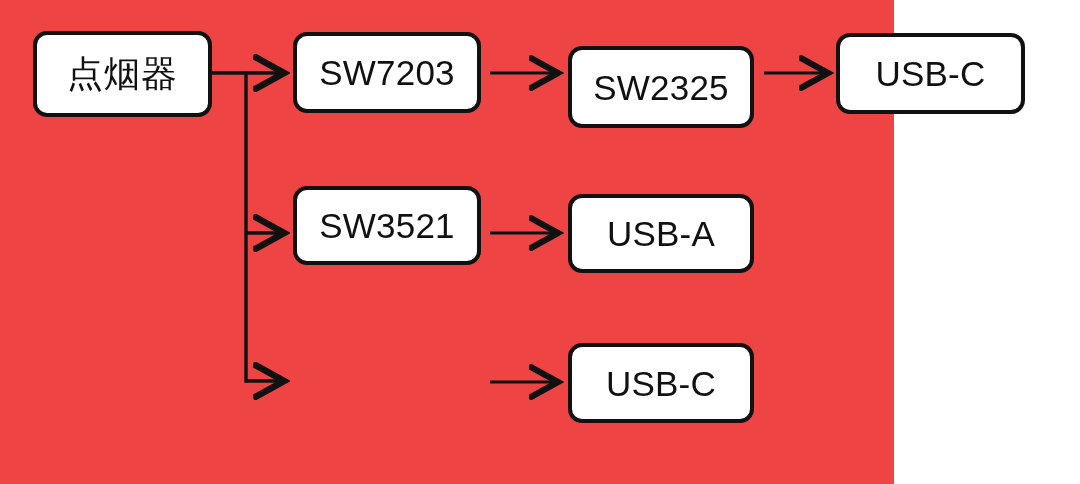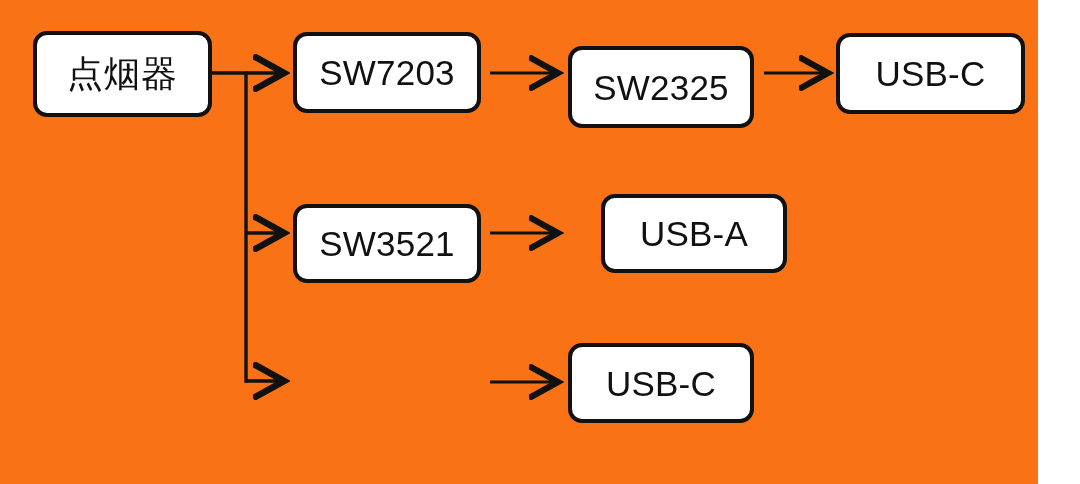--- a/index.html
+++ b/index.html
@@ -8,23 +8,23 @@
   }
   body {
     width: 1080px;
     height: 484px;
     background: #ffffff;
     font-family: "Liberation Sans", "DejaVu Sans", sans-serif;
     overflow: hidden;
   }
   #diagram-root {
     position: relative;
-    width: 1038px;
+    width: 894px;
     height: 484px;
-    background: #f97316;
+    background: #ef4444;
   }
   #connector-layer {
     position: absolute;
     left: 0;
     top: 0;
     width: 1080px;
     height: 484px;
     pointer-events: none;
   }
   .node {
@@ -50,22 +50,22 @@
     font-family: "DejaVu Sans", "Liberation Sans", sans-serif;
     font-size: 36px;
     letter-spacing: 1px;
   }
   
   #node-source   { left: 33px;  top: 31px;  width: 179px; height: 86px; }
   #node-sw7203   { left: 293px; top: 32px;  width: 188px; height: 81px; }
   #node-sw2325   { left: 568px; top: 46px;  width: 186px; height: 82px; }
   #node-usbc-1   { left: 836px; top: 33px;  width: 189px; height: 81px; }
   
-  #node-sw3521   { left: 293px; top: 204px; width: 188px; height: 79px; }
-  #node-usba     { left: 568px; top: 194px; width: 186px; height: 79px; margin-left: 33px; }
+  #node-sw3521   { left: 293px; top: 186px; width: 188px; height: 79px; }
+  #node-usba     { left: 568px; top: 194px; width: 186px; height: 79px; }
   
   #node-sw3522   { left: 293px; top: 343px; width: 188px; height: 80px; }
   #node-usbc-2   { left: 568px; top: 343px; width: 186px; height: 80px; }
 </style>
 </head>
 <body>
 
 <div id="diagram-root">
 
   <svg id="connector-layer" width="1080" height="484" viewBox="0 0 1080 484" xmlns="http://www.w3.org/2000/svg">

